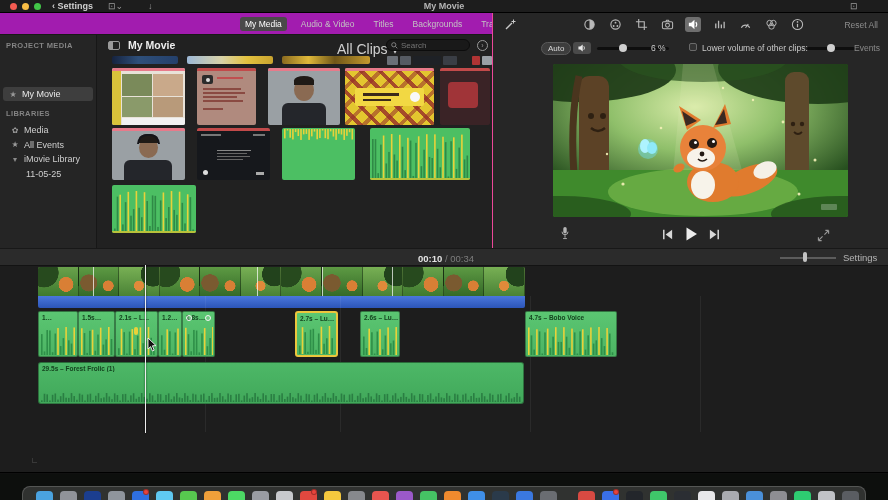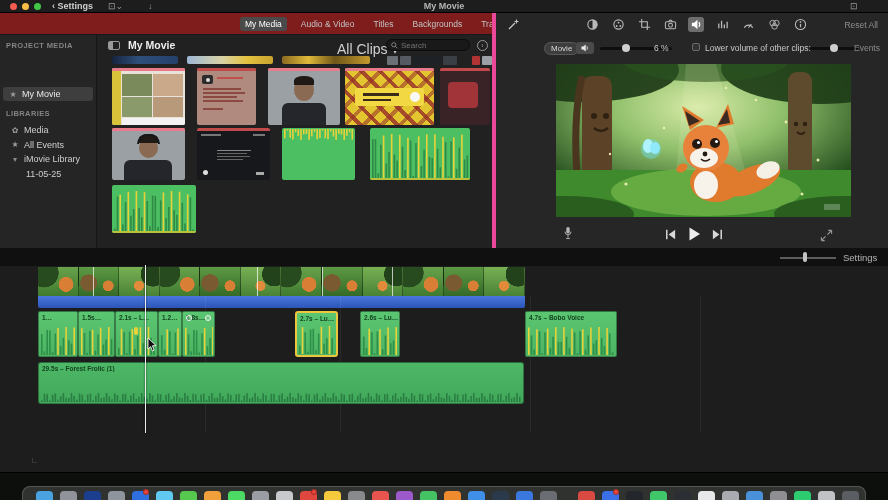--- a/index.html
+++ b/index.html
@@ -12,21 +12,21 @@
 #titlebar{left:0;top:0;width:888px;height:13px;background:#1d1d1d;border-bottom:1px solid #000}
 .light{position:absolute;top:3px;width:7px;height:7px;border-radius:50%}
 #lt-close{left:10px;background:#f35b51}
 #lt-min{left:22px;background:#f8bd45}
 #lt-max{left:34px;background:#42c648}
 #back-btn{position:absolute;left:52px;top:1px;font-size:9px;font-weight:bold;color:#cfcfcf}
 .tbicon{position:absolute;top:1px;color:#9a9a9a;font-size:9px}
 #win-title{position:absolute;left:0;right:0;top:1px;text-align:center;font-size:9px;font-weight:bold;color:#b5b5b5}
 
 
-#tabbar{left:0;top:13px;width:888px;height:22px;background:#7f1d1d;border-bottom:1px solid #191919}
+#tabbar{left:0;top:13px;width:888px;height:22px;background:#a21caf;border-bottom:1px solid #191919}
 #tabs{position:absolute;left:240px;top:4px;display:flex;gap:9px;font-size:8.5px;color:#c3c3c3;align-items:center}
 .tab{padding:2px 5px;border-radius:3px;white-space:nowrap}
 .tab.sel{background:#4a4a4a;color:#fff}
 
 
 #sidebar{left:0;top:35px;width:97px;height:213px;background:#252525;border-right:1px solid #171717}
 .shead{position:absolute;left:6px;font-size:7.5px;font-weight:bold;letter-spacing:.4px;color:#848484}
 #proj-row{position:absolute;left:3px;top:52px;width:90px;height:14px;background:#3e3e3e;border-radius:3px;
   display:flex;align-items:center;gap:4px;padding-left:5px;color:#e8e8e8;font-size:9px}
 #side-items{position:absolute;left:0;top:88px;width:97px}
@@ -54,21 +54,21 @@
 
 .thumb{position:absolute;border-radius:2px;overflow:hidden;background:#333}
 .tbar{position:absolute;left:0;top:0;right:0;height:3px}
 .head{position:absolute;border-radius:50%;background:#8a6a52}
 .hair{position:absolute;border-radius:50% 50% 0 0;background:#1f1a16}
 .torso{position:absolute;background:#24262b;border-radius:6px 6px 0 0}
 .wavebox{position:absolute;overflow:hidden}
 .flip{transform:scaleY(-1)}
 
 
-#inspector{left:492px;top:13px;width:396px;height:235px;background:#262626;border-left:4px solid #ec4899}
+#inspector{left:492px;top:13px;width:396px;height:235px;background:#262626;border-left:1px solid #ec4899}
 #adjust-row{position:absolute;left:88px;top:4px;display:flex;gap:10px;align-items:center}
 .aicon{width:16px;height:15px;display:flex;align-items:center;justify-content:center;border-radius:3px}
 .aicon.hl{background:#6e6e6e}
 #reset-all{position:absolute;right:10px;top:7px;font-size:8.5px;color:#8f8f8f}
 #vol-row{position:absolute;left:0;top:26px;width:100%;height:22px}
 #auto-btn{position:absolute;left:48px;top:3px;padding:1px 6px;border:1px solid #5a5a5a;border-radius:7px;
   background:#3d3d3d;color:#dadada;font-size:8px}
 #spk-btn{position:absolute;left:80px;top:3px;width:18px;height:12px;background:#4a4a4a;border-radius:3px;
   display:flex;align-items:center;justify-content:center}
 .slider-track{position:absolute;height:3px;background:#0e0e0e;border-radius:2px}
@@ -432,21 +432,21 @@
         <svg width="13" height="13" viewBox="0 0 14 14">
             <circle cx="7" cy="7" r="5.5" fill="none" stroke="#b9b9b9" stroke-width="1.1"></circle>
             <path d="M7 6.3 V10" stroke="#b9b9b9" stroke-width="1.3"></path>
             <circle cx="7" cy="4.2" r=".9" fill="#b9b9b9"></circle>
           </svg>
         </span>
     </div>
     <span id="reset-all">Reset All</span>
 
     <div id="vol-row">
-      <span id="auto-btn">Movie</span>
+      <span id="auto-btn">Auto</span>
       <span id="spk-btn">
         <svg width="10" height="10" viewBox="0 0 14 14">
             <path d="M2 5 h2.5 L8 2 v10 L4.5 9 H2 Z" fill="#e8e8e8"></path>
             <path d="M9.5 4.5 a4 4 0 0 1 0 5" fill="none" stroke="#e8e8e8" stroke-width="1.2"></path>
           </svg>
       </span>
       <span class="slider-track" style="left:104px;top:7.5px;width:72px"></span>
       <span class="slider-knob" style="left:126px;top:5px"></span>
       <span id="vol-pct">6 %</span>
       <span id="lower-cb"></span>
@@ -537,20 +537,23 @@
           <path d="M2 2 l7 5 -7 5 Z" fill="#d8d8d8"></path>
         </svg>
     </div>
     <span id="fullscreen">
       <svg width="13" height="13" viewBox="0 0 14 14">
           <path d="M1.5 12.5 L6 8 M12.5 1.5 L8 6 M1.5 12.5 v-3.5 M1.5 12.5 h3.5 M12.5 1.5 h-3.5 M12.5 1.5 v3.5" fill="none" stroke="#9a9a9a" stroke-width="1.2"></path>
         </svg>
     </span>
   </div>
 
+  <div class="abs" id="tl-head">
+    <span id="tl-time"><b>00:10</b><span> / </span><span>00:34</span></span>
+  </div>
   <div class="abs" id="zoom-track"></div>
   <div class="abs" id="zoom-knob"></div>
   <span class="abs" id="settings-lbl">Settings</span>
 
   <div class="abs" id="timeline">
     <div id="film">
         <div class="frame v0"></div>
         <div class="frame v1"></div>
         <div class="frame v2"></div>
         <div class="frame v0"></div>

